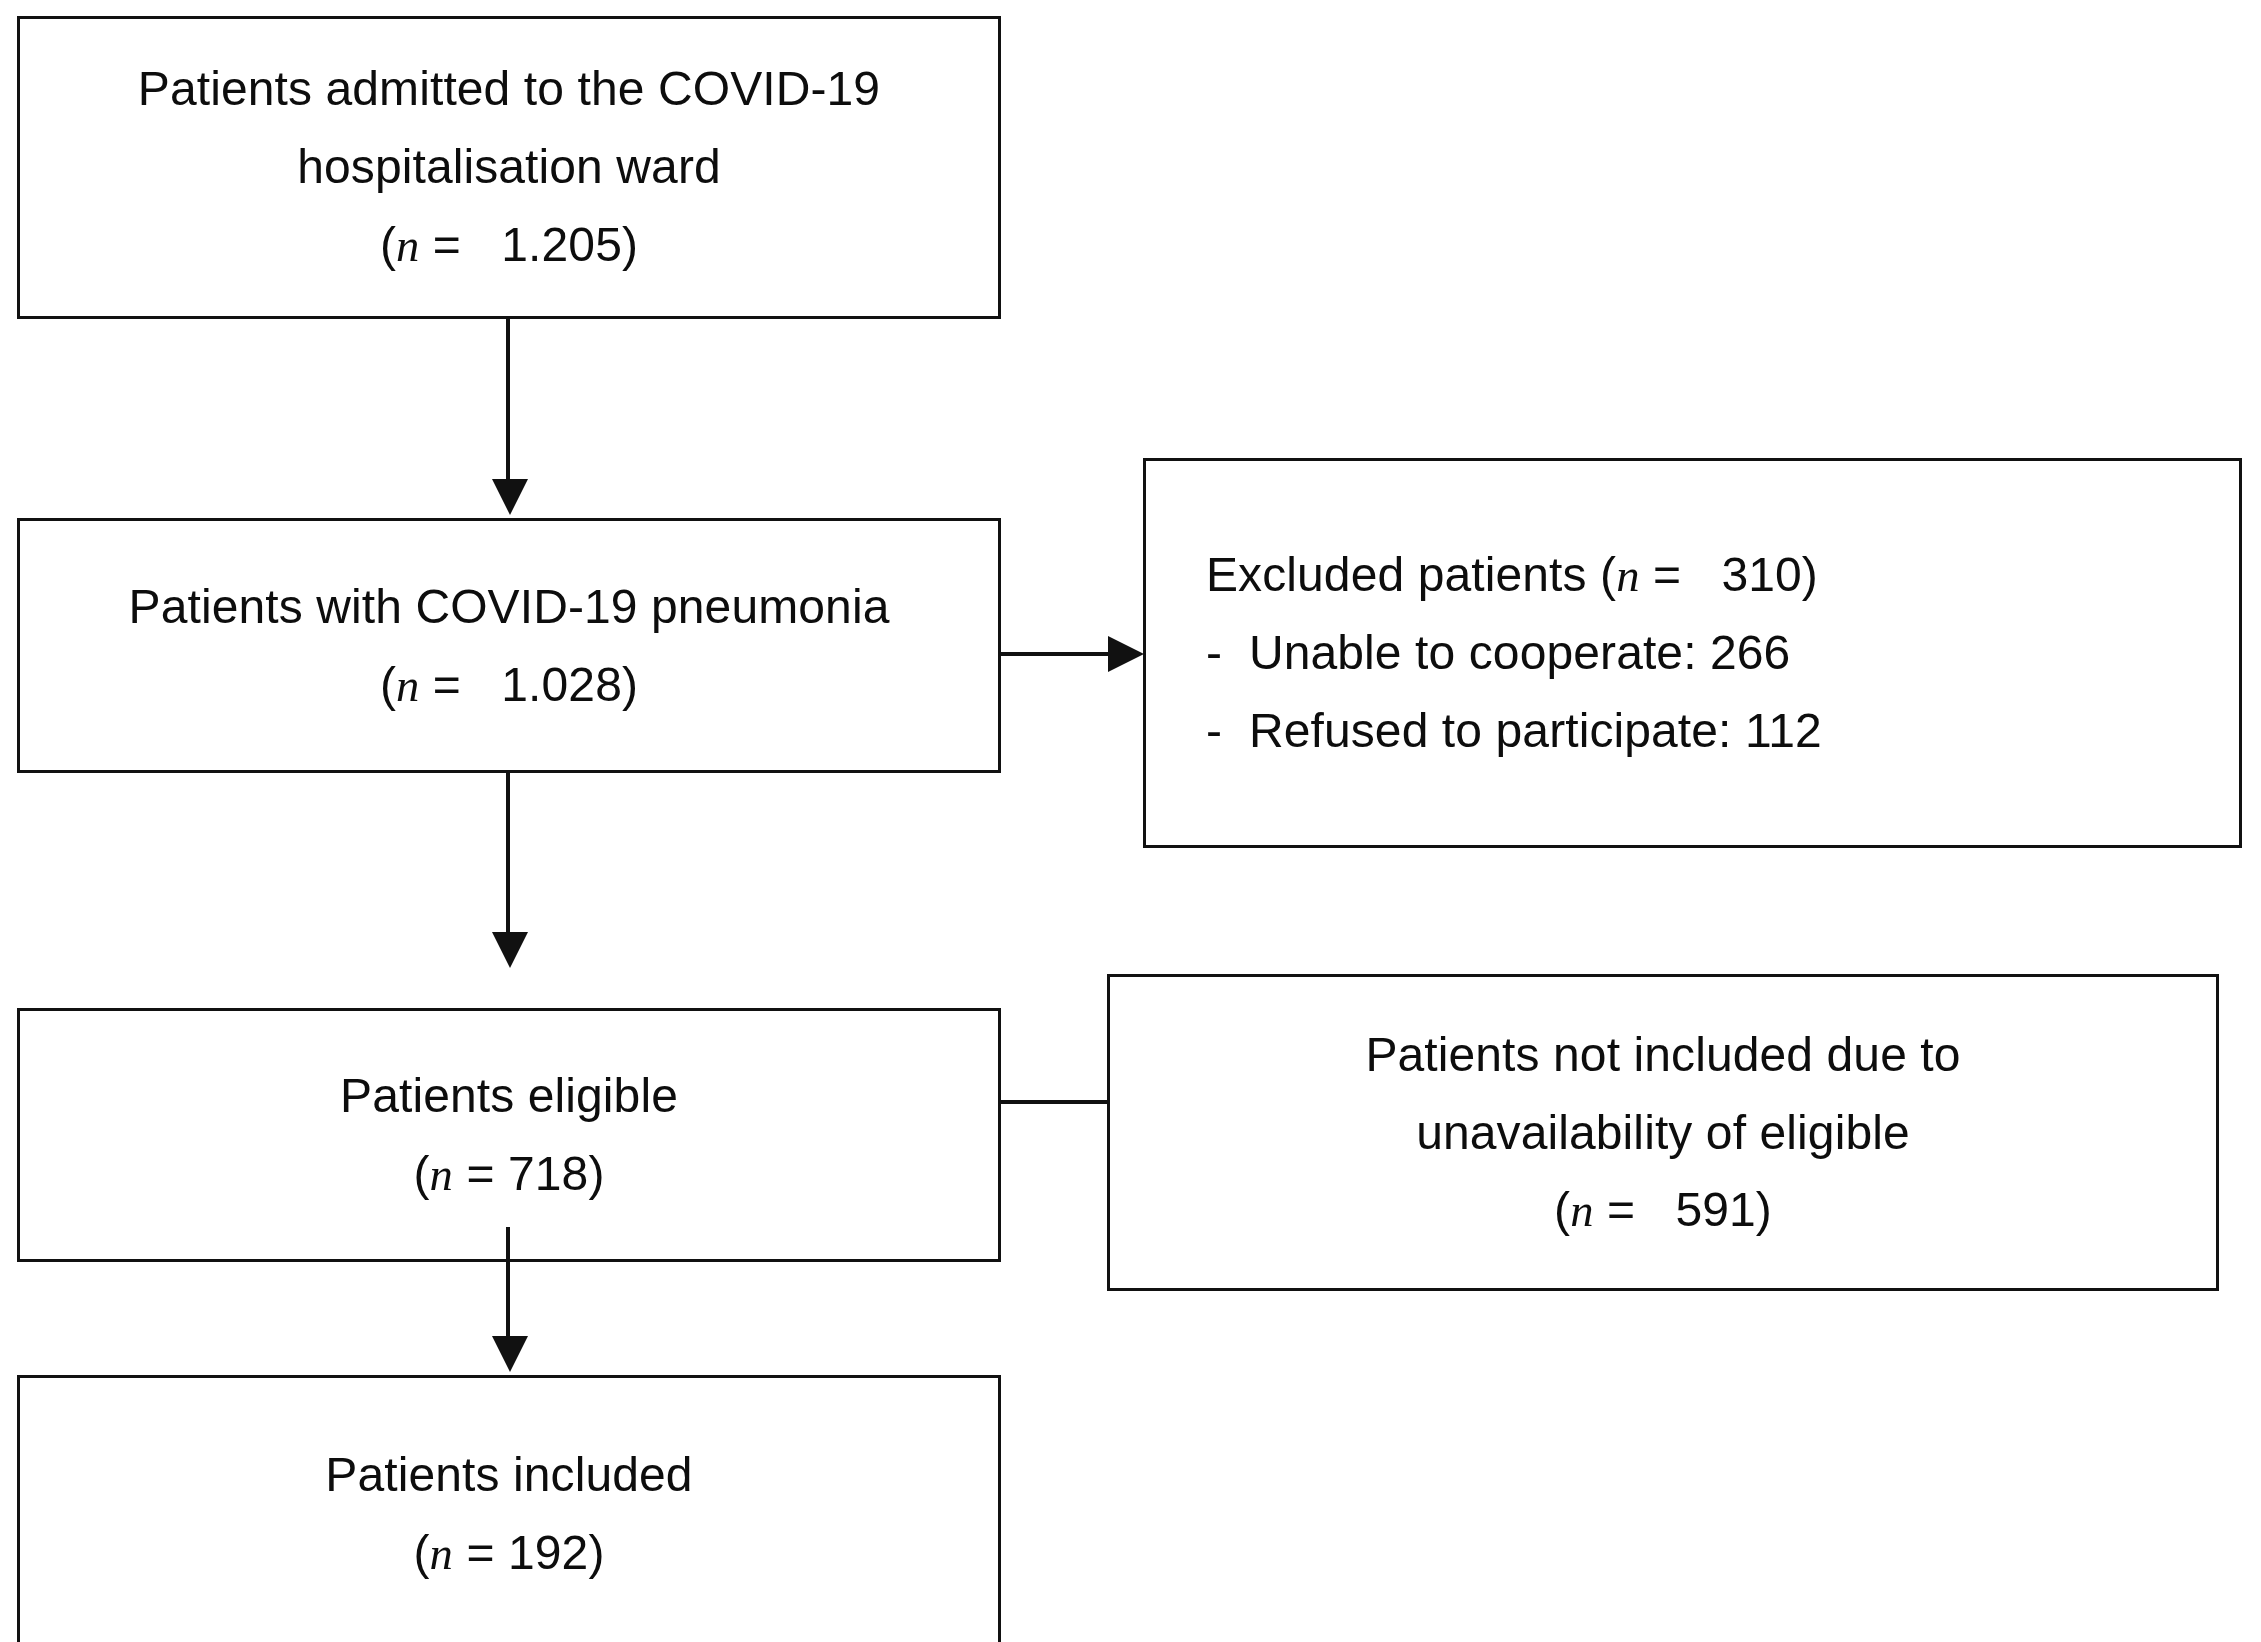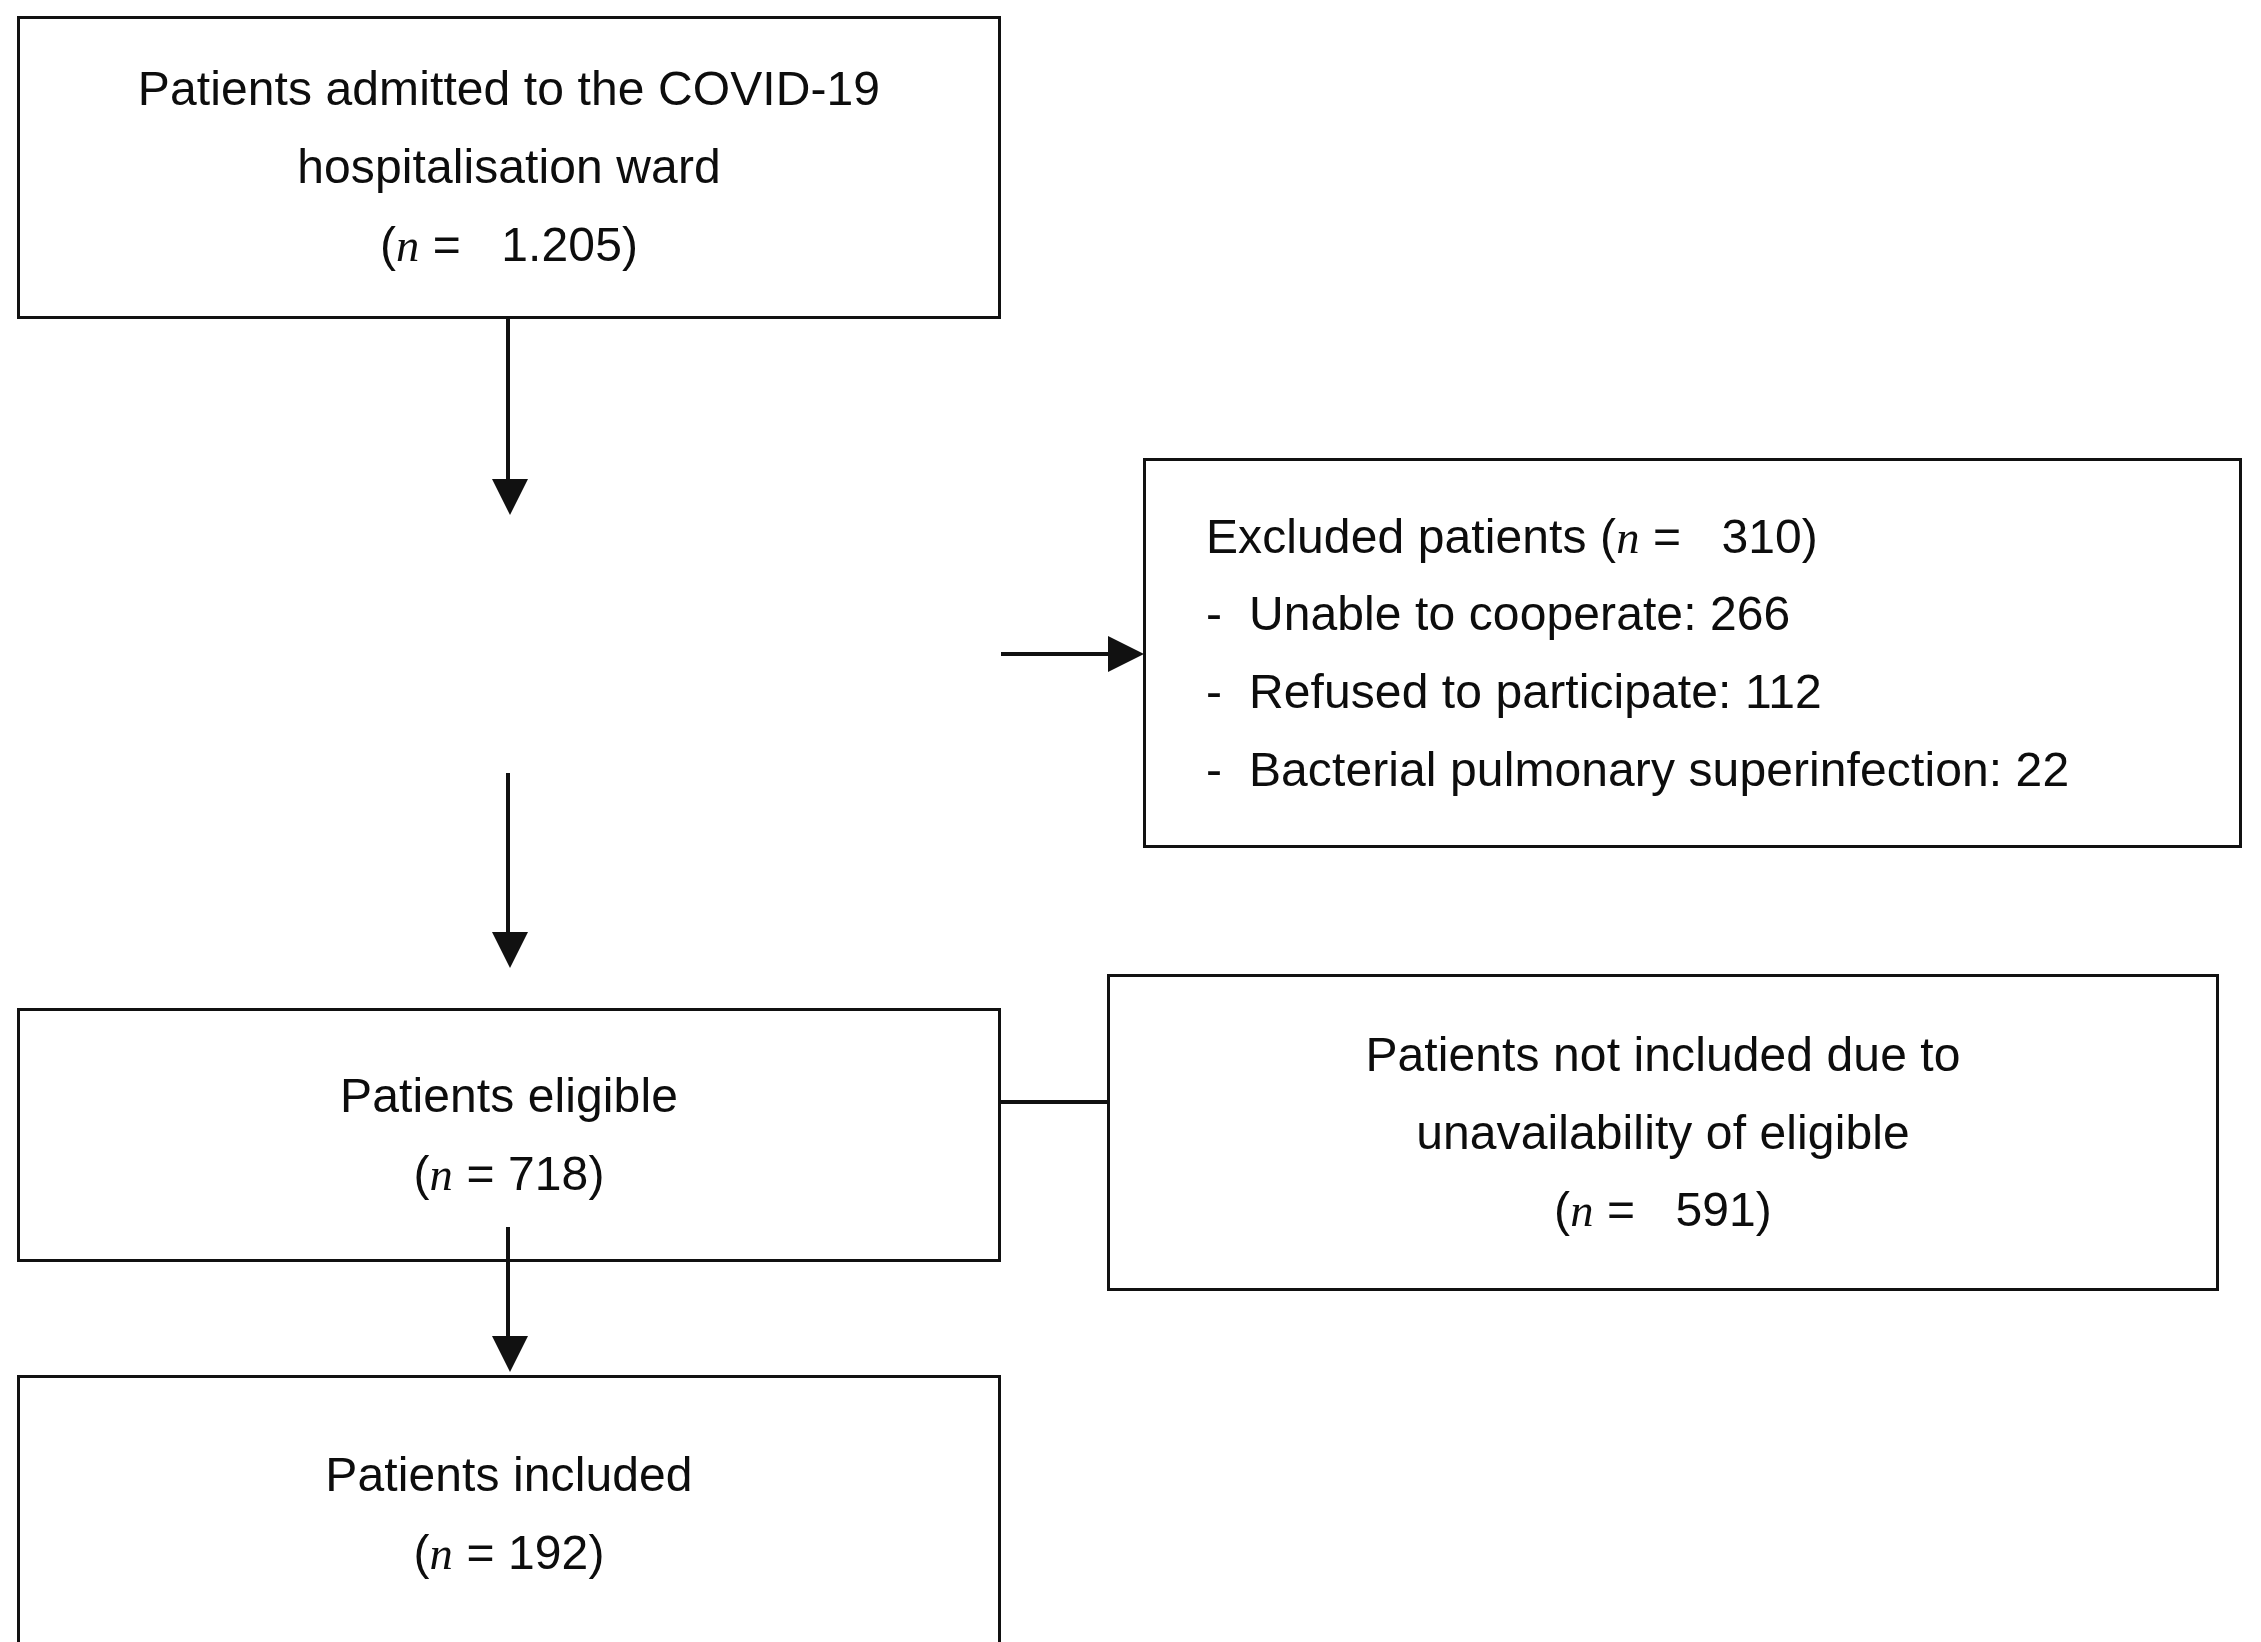--- a/index.html
+++ b/index.html
@@ -105,29 +105,32 @@
 
   <div class="node" id="node-admitted">
     <span class="line">Patients admitted to the COVID-19</span>
     <span class="line">hospitalisation ward</span>
     <span class="line"><span>(</span><em class="nvar">n</em><span> =   </span><span>1.205</span><span>)</span></span>
   </div>
 
   <div class="conn vline" id="conn-v1"></div>
   <div class="conn arrow-down" id="arrow-v1"></div>
 
+  <div class="node" id="node-pneumonia">
+    <span class="line">Patients with COVID-19 pneumonia</span>
+    <span class="line"><span>(</span><em class="nvar">n</em><span> =   </span><span>1.028</span><span>)</span></span>
+  </div>
 
   <div class="conn hline" id="conn-h1"></div>
   <div class="conn arrow-right" id="arrow-h1"></div>
 
   <div class="node left-align" id="node-excluded">
     <span class="line"><span>Excluded patients (</span><em class="nvar">n</em><span> =   </span><span>310</span><span>)</span></span>
     <span class="line">-  Unable to cooperate: 266</span>
     <span class="line">-  Refused to participate: 112</span>
-    <span class="line">-  Bacterial pulmonary superinfection: 22</span>
   </div>
 
   <div class="conn vline" id="conn-v2"></div>
   <div class="conn arrow-down" id="arrow-v2"></div>
 
   <div class="node" id="node-eligible">
     <span class="line">Patients eligible</span>
     <span class="line"><span>(</span><em class="nvar">n</em><span> = </span><span>718</span><span>)</span></span>
   </div>
 

